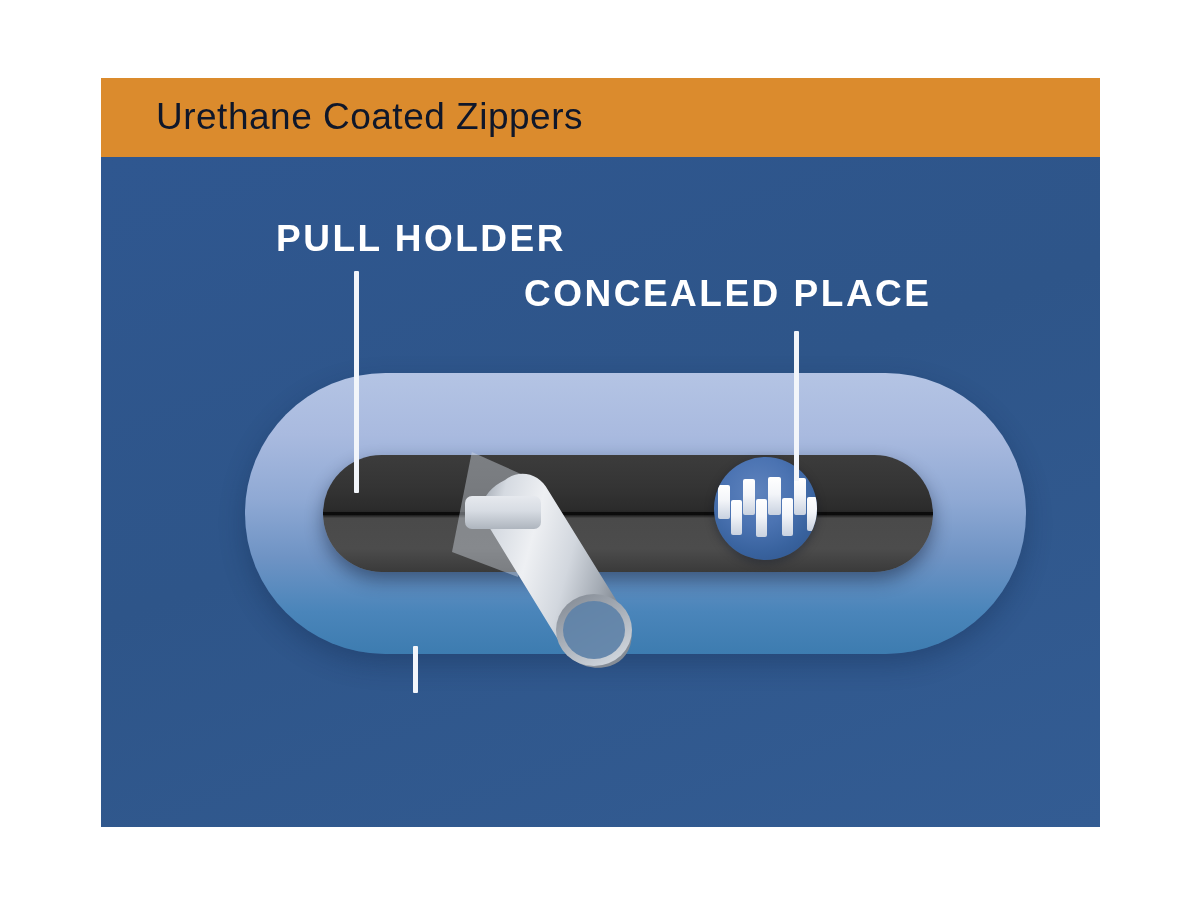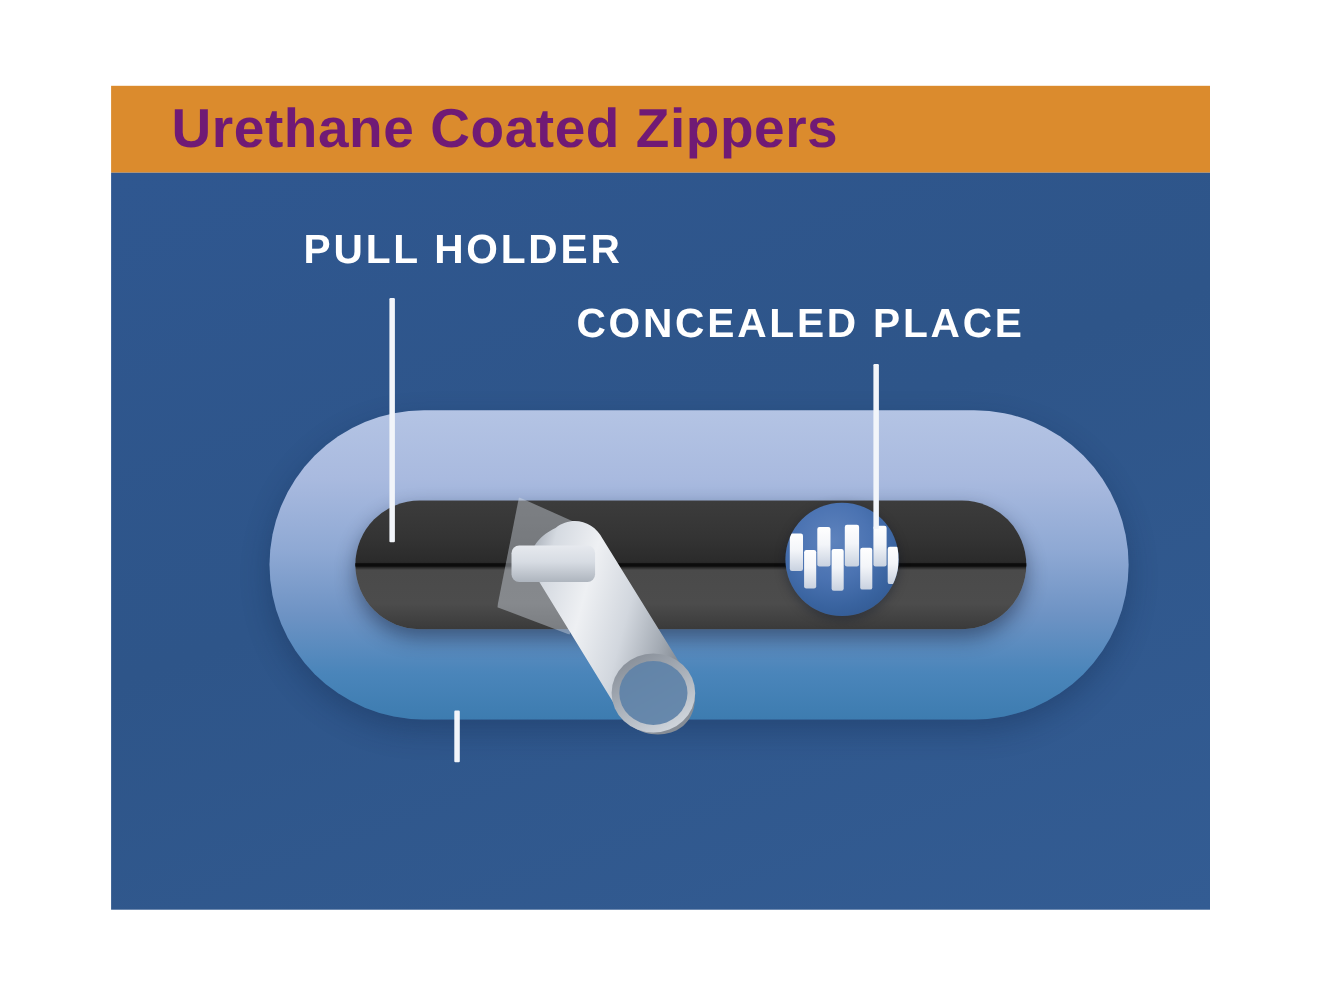--- a/index.html
+++ b/index.html
@@ -31,23 +31,23 @@
     width: 999px;
     height: 79px;
     background: #DB8B2D;
     box-sizing: border-box;
   }
   .title-text {
     position: absolute;
     left: 55px;
     top: 50%;
     transform: translateY(-52%);
-    color: #701a75;
-    font-size: 50px;
-    font-weight: bold;
+    color: #0f172a;
+    font-size: 37px;
+    font-weight: normal;
     letter-spacing: 0.5px;
     font-family: "Liberation Sans", sans-serif;
     white-space: nowrap;
   }
 
   
   .panel {
     position: absolute;
     left: 101px;
     top: 157px;
@@ -261,17 +261,17 @@
         <ellipse cx="132" cy="160" rx="31" ry="29" fill="#5E82A8" opacity="0.92"></ellipse>
       </svg>
     </div>
 
     <div class="pull-holder-tab" style="left:364px; top:339px;"></div>
 
     <div class="leader" id="leader-pull-holder" style="left:253px; top:114px;"></div>
     <div class="leader" id="leader-concealed" style="left:693px; top:174px;"></div>
     <div class="leader" id="leader-welded" style="left:312px; top:489px;"></div>
 
-    <div class="callout-label" id="label-pull-holder" style="left:175px; top:49px;">PULL HOLDER</div>
+    <div class="callout-label" id="label-pull-holder" style="left:175px; top:61px;">PULL HOLDER</div>
     <div class="callout-label" id="label-concealed-zipper" style="left:423px; top:116px;">CONCEALED PLACE</div>
 
   </div>
 </div>
 
 </body></html>

